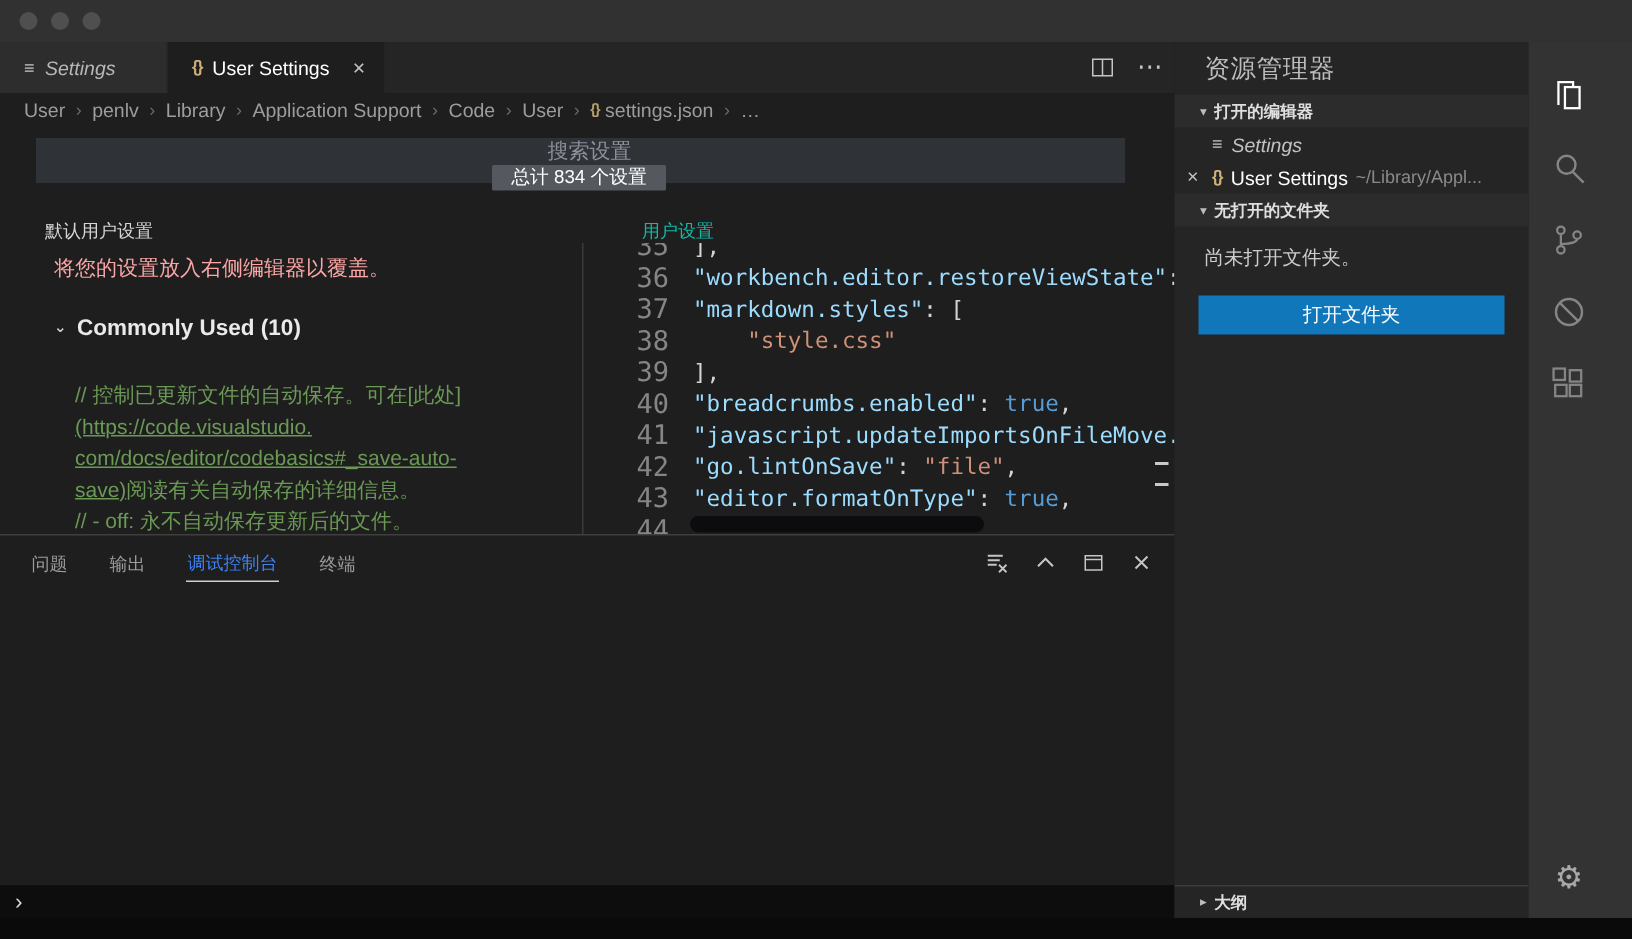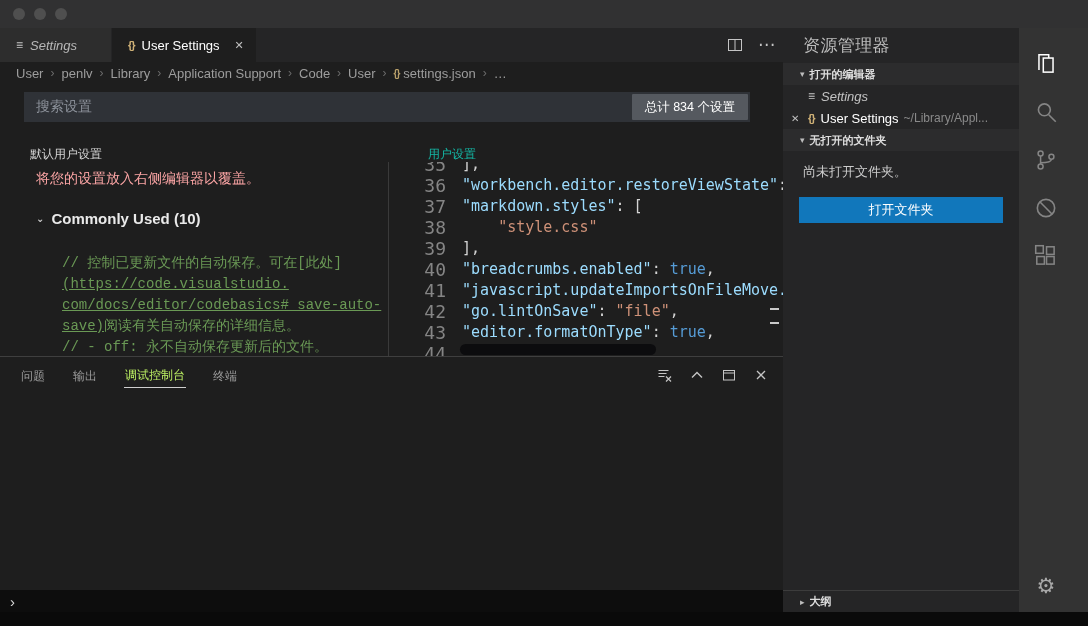--- a/index.html
+++ b/index.html
@@ -29,54 +29,54 @@
   .icon-btn{cursor:pointer;display:flex;align-items:center;}
 
   
   .breadcrumbs{position:absolute;top:34px;left:0;width:783px;height:22px;display:flex;align-items:center;gap:7px;padding-left:16px;font-size:13px;color:#9d9d9d;background:#1e1e1e;white-space:nowrap;}
   .breadcrumbs .sep{color:#6b6b6b;font-size:12px;}
   .crumb{cursor:pointer;display:flex;align-items:center;gap:4px;}
   .crumb-icon{color:#b9a06a;font-size:10px;font-weight:bold;letter-spacing:-1px;}
 
   
   .search-row{position:absolute;top:56px;left:0;width:783px;height:46px;background:#1e1e1e;}
-  .search-box{position:absolute;left:24px;right:33px;top:8px;height:30px;background:#2f3237;display:flex;align-items:center;cursor:text;}
+  .search-box{position:absolute;left:24px;right:33px;top:8px;height:30px;background:#2f3237;display:flex;align-items:center;cursor:text;flex-direction:column;}
   .search-text{flex:1;padding-left:12px;font-size:14px;color:#8b9099;}
   .count-badge{height:26px;margin-right:2px;background:#55595f;color:#ffffff;font-size:12.5px;display:flex;align-items:center;padding:0 13px;border-radius:1px;}
 
   
   .left-header{position:absolute;left:30px;top:118px;font-size:12px;color:#d6d6d6;}
   .right-header{position:absolute;left:428px;top:118px;font-size:12px;color:#14b8a6;}
 
   
   .panes{position:absolute;top:134px;left:0;width:783px;height:194px;overflow:hidden;}
   .left-pane{position:absolute;left:24px;top:0;width:359px;height:194px;overflow:hidden;padding-left:12px;}
   .hint{margin-top:8px;font-size:14px;color:#fca5a5;}
   .section-title{margin-top:22px;display:flex;align-items:center;gap:7px;font-size:15px;font-weight:bold;color:#eaeaea;cursor:pointer;}
   .section-title .chev{font-size:10px;color:#cfcfcf;}
-  .comments{margin-top:26px;margin-left:26px;font-family:Liberation Mono, monospace;font-size:14px;line-height:21px;color:var(--comment);}
+  .comments{margin-top:26px;margin-left:14px;font-family:Liberation Sans, sans-serif;font-size:14px;line-height:21px;color:var(--comment);}
   .comment-line{white-space:nowrap;}
   .comment-line .link{text-decoration:underline;cursor:pointer;}
   .pane-divider{position:absolute;left:388px;top:0;width:1px;height:194px;background:#3a3a3a;}
   .right-pane{position:absolute;left:394px;top:0;width:389px;height:194px;overflow:hidden;}
   .code-lines{position:absolute;top:-8px;left:0;width:100%;}
   .code-line{display:flex;height:21px;font-family:"DejaVu Sans Mono",monospace;font-size:15px;line-height:21px;white-space:pre;}
   .ln{flex:none;width:68px;text-align:right;padding-right:16px;color:#858585;font-size:18px;}
   .tok-key{color:var(--key);}
   .tok-string{color:var(--string);}
   .tok-kw{color:var(--keyword);}
   .tok-punct{color:var(--punct);}
   .hscroll{position:absolute;left:66px;top:182px;width:196px;height:11px;border-radius:6px;background:#0c0c0e;cursor:pointer;}
   .ruler-mark{position:absolute;right:4px;width:9px;height:2px;background:#c9c9c9;}
 
   
   .panel{position:absolute;top:328px;left:0;width:783px;height:256px;background:#1e1e1e;border-top:1px solid #3f3f3f;}
   .panel-tabs{position:absolute;top:0;left:0;height:38px;display:flex;align-items:center;gap:26px;padding-left:20px;}
   .panel-tab{font-size:12px;color:#9b9b9b;padding:3px 1px;cursor:pointer;white-space:nowrap;}
-  .panel-tab.active{color:#bef264;border-bottom:1px solid #cfcfcf;}
+  .panel-tab.active{color:#3b82f6;border-bottom:1px solid #cfcfcf;}
   .panel-actions{position:absolute;right:14px;top:10px;display:flex;gap:16px;color:#c5c5c5;}
   .prompt-row{position:absolute;left:0;bottom:0;width:100%;height:22px;background:#0d0d0d;display:flex;align-items:center;padding-left:10px;color:#d8d8d8;font-size:15px;cursor:text;}
 
   
   .sidebar-title{height:35px;display:flex;align-items:center;padding-left:20px;font-size:17px;color:#bcbcbc;letter-spacing:.4px;}
   .section-header{height:22px;display:flex;align-items:center;gap:5px;padding-left:17px;font-size:11px;font-weight:bold;color:#dedede;background:#2c2c2d;cursor:pointer;}
   .section-header .chev{font-size:9px;color:#bdbdbd;}
   .oe-item{height:22px;display:flex;align-items:center;padding-left:8px;font-size:13px;color:#cccccc;cursor:pointer;overflow:hidden;white-space:nowrap;}
   .oe-close{flex:none;width:17px;font-size:10px;color:#c0c0c0;cursor:pointer;}
   .oe-icon{flex:none;margin-right:6px;font-size:12px;color:#c5c5c5;}

